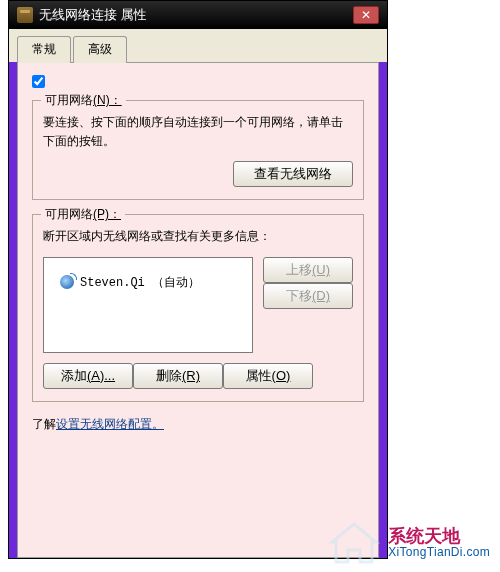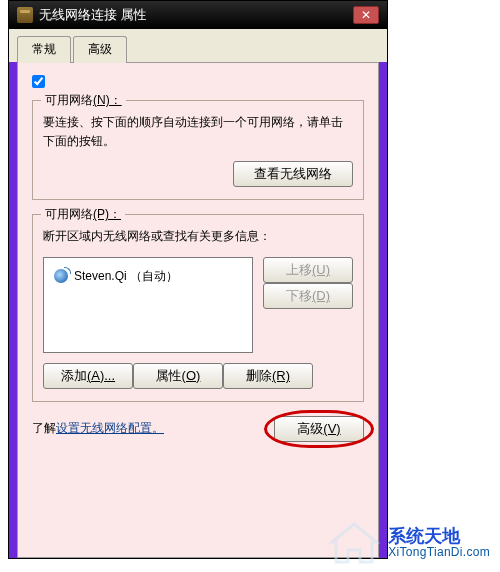--- a/index.html
+++ b/index.html
@@ -14,36 +14,36 @@
     .tab.active { background:#fce8e8; border-color:#9a9a9a; z-index:2; }
     .tab-panel { margin: 0 8px 0 8px; border:1px solid #9a9a9a; border-top:1px solid #9a9a9a; background:#fce8e8; padding:12px 14px 14px; height:496px; }
     .chk-row { display:flex; align-items:center; margin-bottom:12px; }
     .chk-row input { margin-right:6px; }
     .fieldset { border:1px solid #b2a59a; padding:10px 10px 12px; margin-bottom:14px; background:transparent; position:relative; }
     .fieldset-legend { position:absolute; top:-9px; left:8px; background:#fce8e8; padding:0 4px; }
     .underline { text-decoration: underline; }
     .btn { background:linear-gradient(#fefefe,#e4e0d4); border:1px solid #7a7a7a; border-radius:3px; padding:3px 14px; font-size:13px; cursor:pointer; min-width:90px; text-align:center; display:inline-block;}
     .btn-wide { min-width:120px; }
     .btn-disabled { color:#9a9a9a; cursor:default; }
-    .listbox { border:1px solid #7a7a7a; background:#fff; height:96px; padding:10px; overflow:auto;}
+    .listbox { border:1px solid #7a7a7a; background:#fff; height:96px; padding:16px; overflow:auto;font-family:Liberation Mono, monospace;}
     .list-item { display:flex; align-items:center; gap:6px; }
     .wifi-ico { width:14px; height:14px; border-radius:50%; background:radial-gradient(circle at 40% 40%, #a8d6ff 0%, #3a7bbd 70%); position:relative; }
     .wifi-ico::after { content:""; position:absolute; right:-3px; top:-2px; width:6px; height:6px; border:1px solid #3a7bbd; border-left:none; border-bottom:none; border-radius:0 6px 0 0; }
     .side-btns { display:flex; flex-direction:column; align-items:flex-end; }
     .network-block { display:flex; gap:10px; }
     .network-block .listbox { flex:1; }
     .link-blue { color:#0b3f8c; text-decoration:underline; cursor:pointer; }
     .bottom-row { display:flex; justify-content:space-between; align-items:center; margin-top:6px;}
     .redring { position:relative; display:inline-block; }
     .redring::after { content:""; position:absolute; inset:-6px -10px; border:3px solid #c00; border-radius:50%/60%; pointer-events:none; }
     .watermark-logo { position:absolute; right:10px; bottom:6px; display:flex; align-items:center; gap:6px; }
     .wm-house { width:56px; height:46px; position:relative; opacity:.55; }
     .wm-house svg { width:56px; height:46px; }
     .wm-text { display:flex; flex-direction:column; line-height:1.1; }
-    .wm-text .cn { font-size:18px; font-weight:bold; color:#1d4ed8; }
+    .wm-text .cn { font-size:18px; font-weight:bold; color:#be185d; }
     .wm-text .en { font-size:12px; color:#0a5aa6; letter-spacing:.3px; }
     .section-desc { margin:2px 0 10px 0; line-height:1.6; }
     .action-row { display:flex; gap:0; margin-top:10px; }
     .available-box .btn-row { display:flex; justify-content:flex-end; margin-top:6px; }
   </style>
 </head>
 <body>
 
 <div class="window">
   <div class="titlebar">
@@ -94,37 +94,32 @@
             <span>下移</span><span class="underline">(D)</span>
           </button>
         </div>
       </div>
 
       <div class="action-row">
         <button class="btn">
           <span>添加</span><span class="underline">(A)...</span>
         </button>
         <button class="btn">
-          <span>属性</span><span class="underline">(O)</span>
+          <span>删除</span><span class="underline">(R)</span>
         </button>
         <button class="btn">
-          <span>删除</span><span class="underline">(R)</span>
+          <span>属性</span><span class="underline">(O)</span>
         </button>
       </div>
     </div>
 
     <div class="bottom-row">
       <div>
         <span>了解</span><a class="link-blue">设置无线网络配置。</a>
       </div>
-      <span class="redring">
-        <button class="btn">
-          <span>高级</span><span class="underline">(V)</span>
-        </button>
-      </span>
     </div>
 
   </div>
 </div>
 
 <div class="watermark-logo">
   <div class="wm-house">
     <svg viewBox="0 0 56 46">
         <path d="M28 4 L50 22 L46 22 L46 42 L34 42 L34 30 L22 30 L22 42 L10 42 L10 22 L6 22 Z" fill="none" stroke="#cfe3f4" stroke-width="3"></path>
       </svg>

